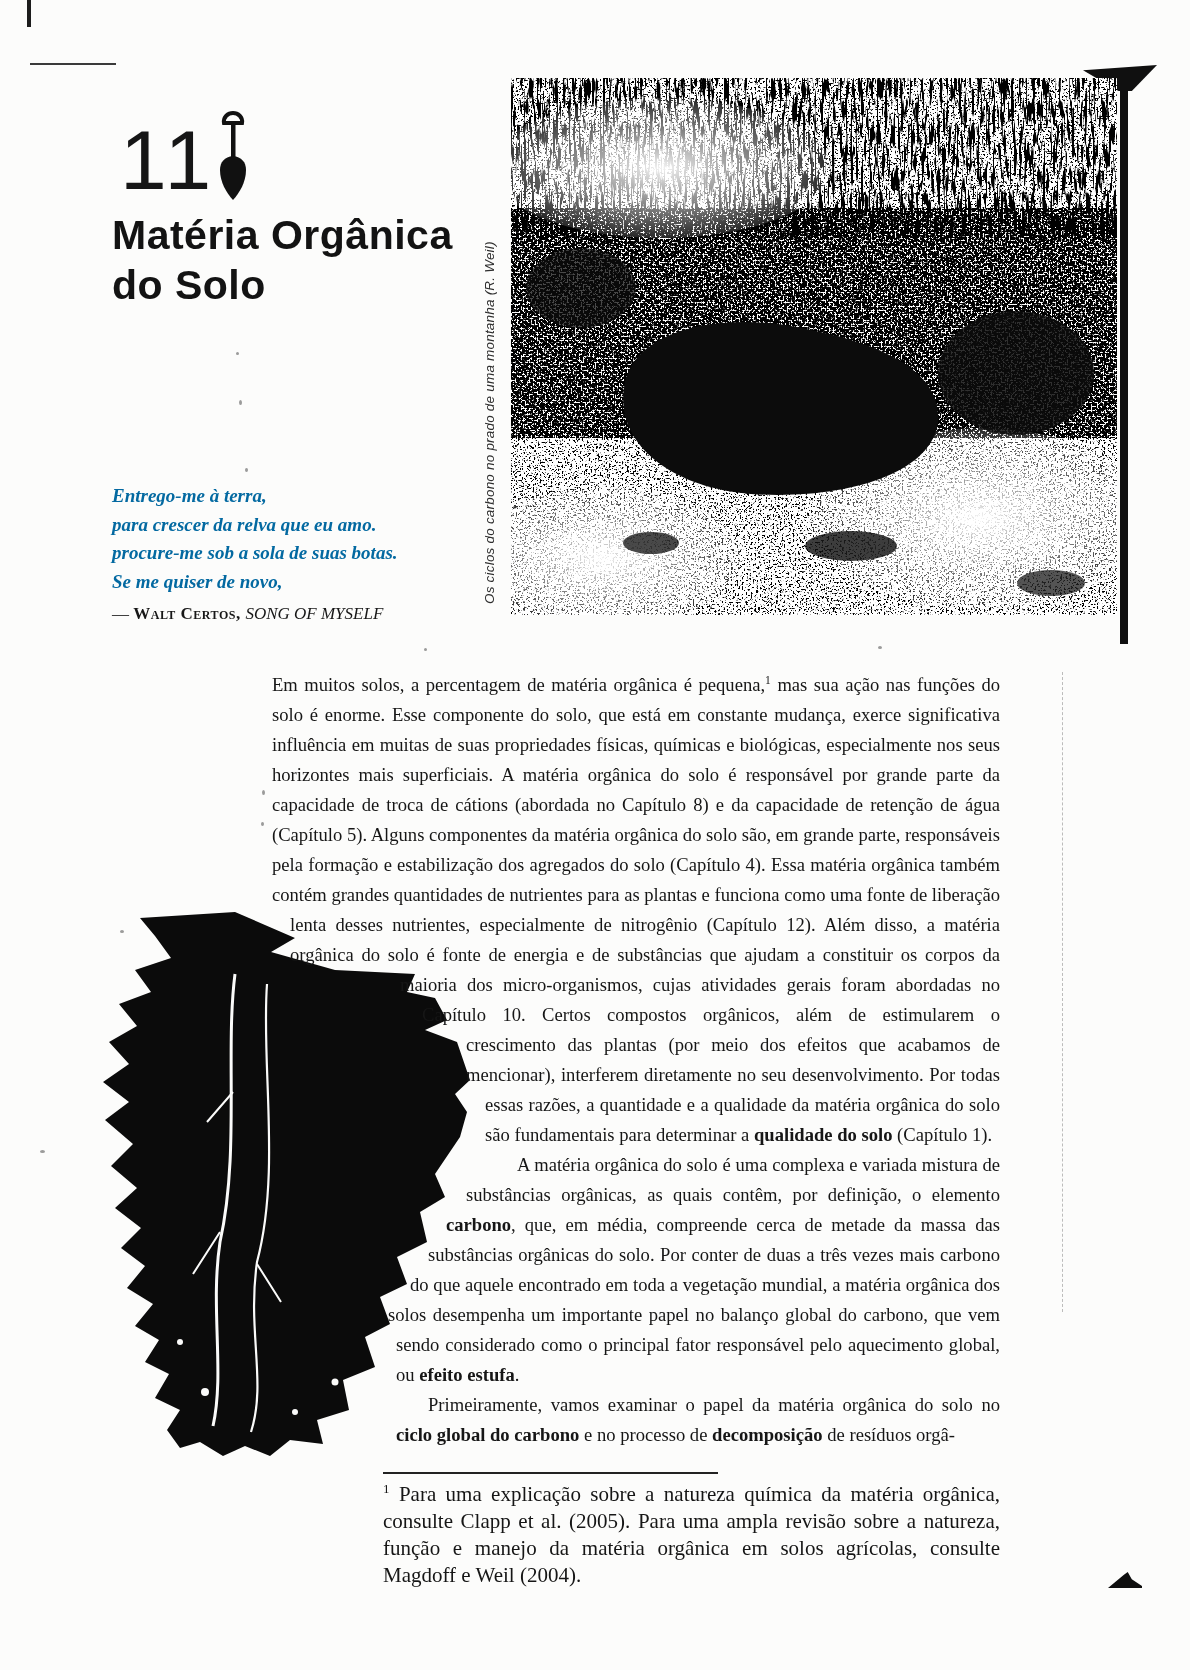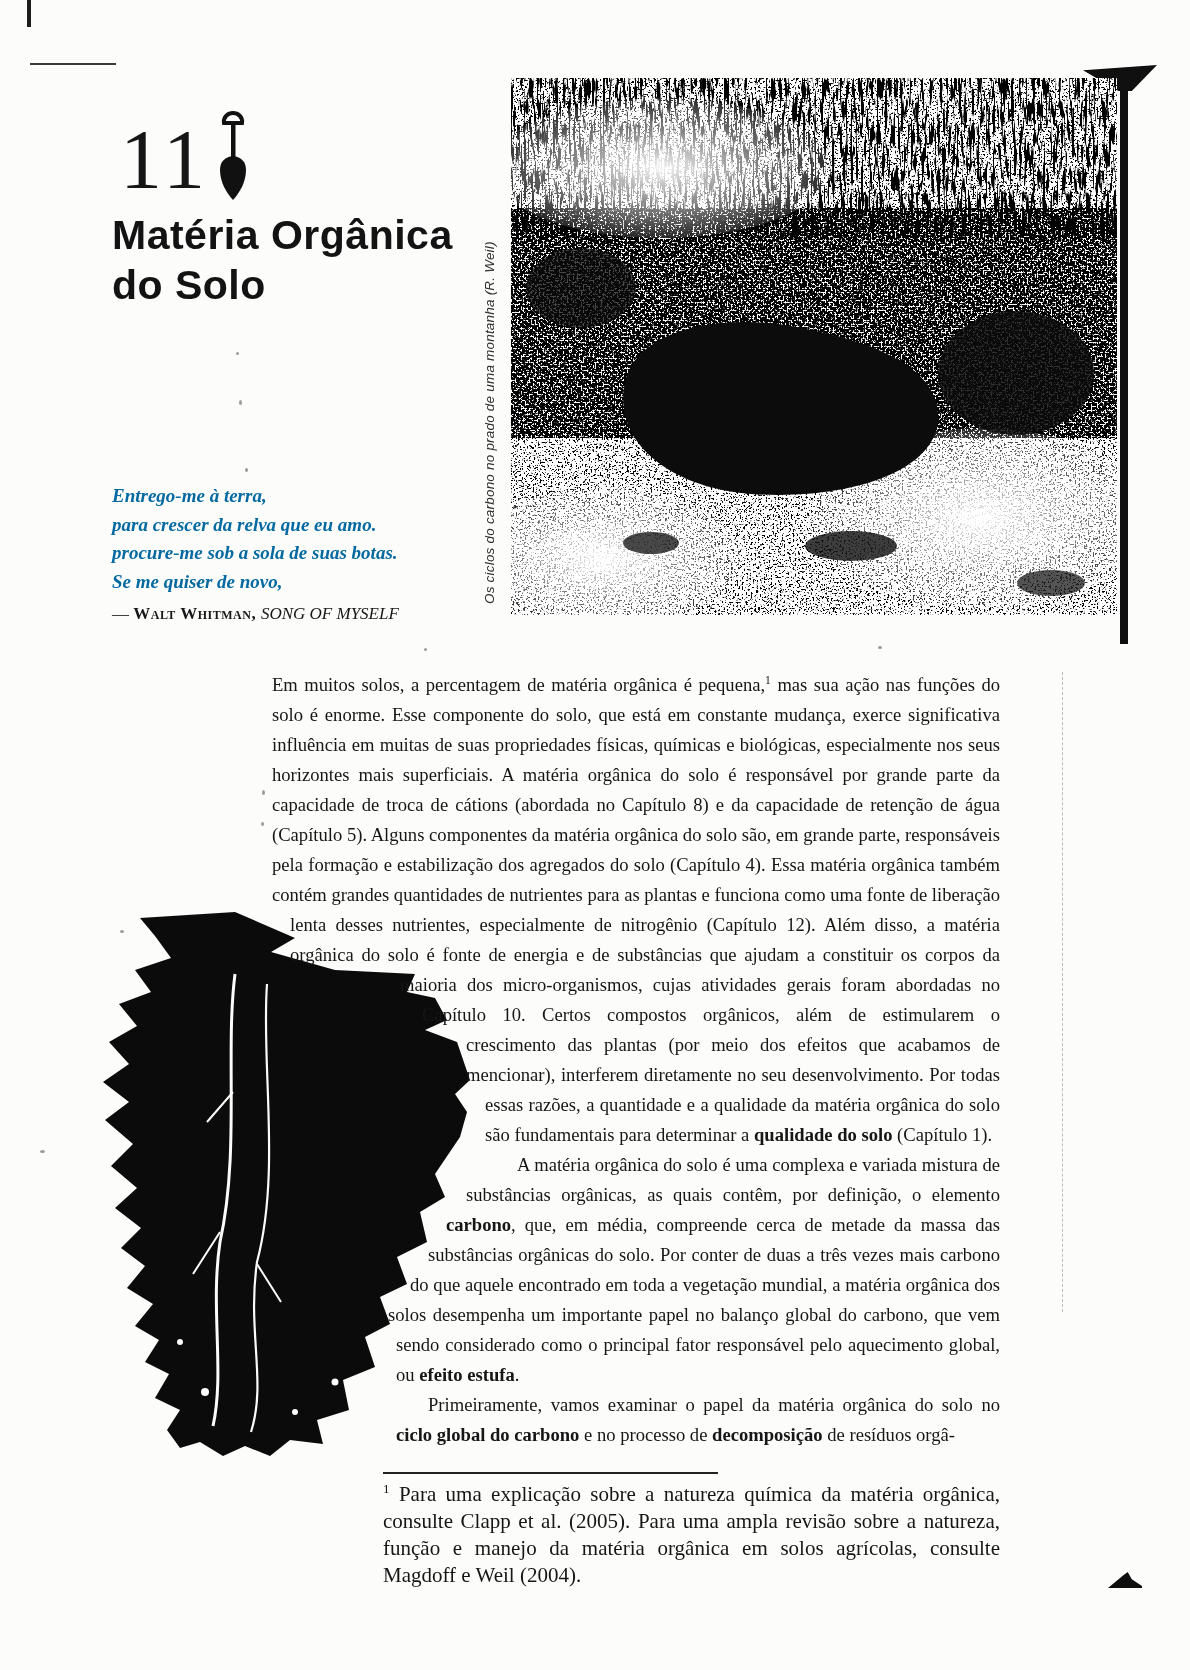--- a/index.html
+++ b/index.html
@@ -19,21 +19,21 @@
     -webkit-clip-path:polygon(0 20%,100% 0,66% 100%,48% 100%);clip-path:polygon(0 20%,100% 0,66% 100%,48% 100%);}
   .fold-dashes{position:absolute;left:1062px;top:672px;height:640px;width:0;border-left:1px dashed rgba(20,20,20,.28);}
   .corner-tri{position:absolute;left:1108px;top:1572px;width:34px;height:16px;background:#0e0e0e;
     -webkit-clip-path:polygon(0 100%,46% 18%,58% 0,70% 45%,100% 88%,100% 100%);
     clip-path:polygon(0 100%,46% 18%,58% 0,70% 45%,100% 88%,100% 100%);}
   .speck{position:absolute;background:#4a4a4a;opacity:.55;border-radius:50%;}
 
   
   .chapter-num{
     position:absolute;left:120px;top:118px;
-    font-family:Liberation Serif, serif;
+    font-family:Liberation Sans, sans-serif;
     font-size:84px;line-height:84px;letter-spacing:4px;color:#161616;
   }
   .shovel{position:absolute;left:216px;top:110px;}
   .page-title{
     position:absolute;left:112px;top:210px;
     font-family:"Liberation Sans", sans-serif;
     font-weight:700;font-size:41px;line-height:50px;letter-spacing:.5px;color:#131313;
   }
 
   
@@ -113,21 +113,21 @@
     <span>Matéria Orgânica</span><br>
     <span>do Solo</span>
   </h1>
 
   <div class="quote">
     <div class="quote-line">Entrego-me à terra,</div>
     <div class="quote-line">para crescer da relva que eu amo.</div>
     <div class="quote-line">procure-me sob a sola de suas botas.</div>
     <div class="quote-line">Se me quiser de novo,</div>
     <div class="quote-attr">
-      <span>— </span><span class="attr-name">Walt Whitman, </span><span class="attr-work">SONG OF MYSELF</span>
+      <span>— </span><span class="attr-name">Walt Certos, </span><span class="attr-work">SONG OF MYSELF</span>
     </div>
   </div>
 
   <div class="photo">
     <svg width="606" height="537" viewBox="0 0 606 537">
       <defs>
         <filter id="grain" x="0" y="0" width="100%" height="100%">
           <feTurbulence type="fractalNoise" baseFrequency="0.55" numOctaves="2" seed="11" stitchTiles="stitch"></feTurbulence>
           <feColorMatrix type="matrix" values="0 0 0 0 0  0 0 0 0 0  0 0 0 0 0  8 8 8 0 -13"></feColorMatrix>
         </filter>

